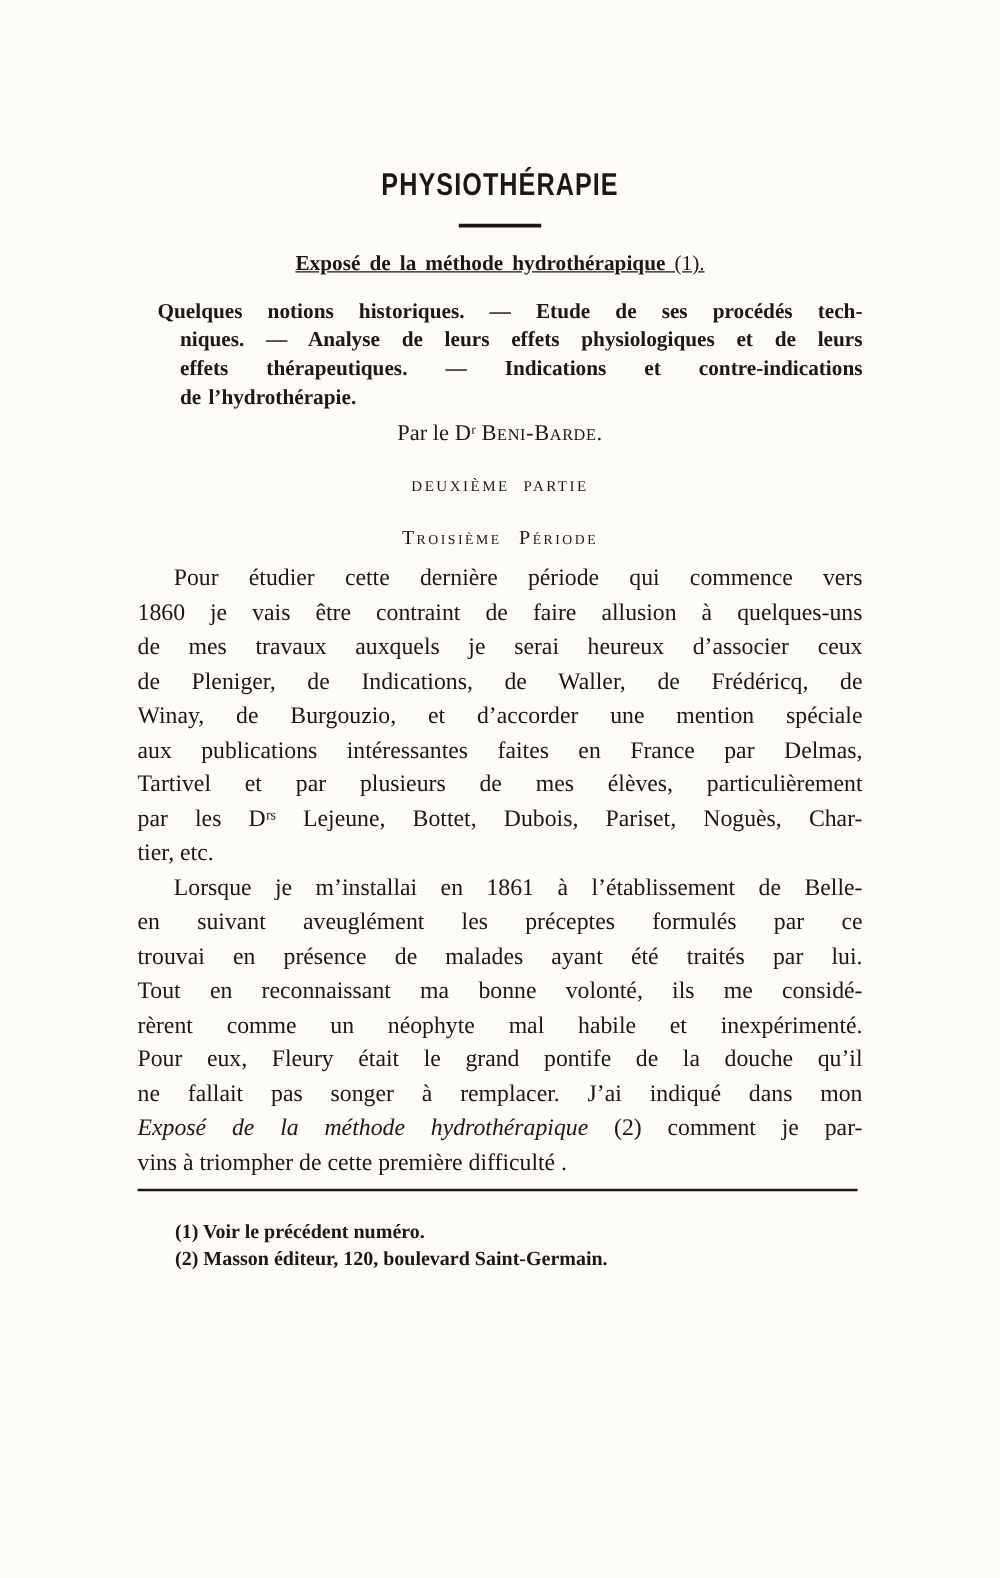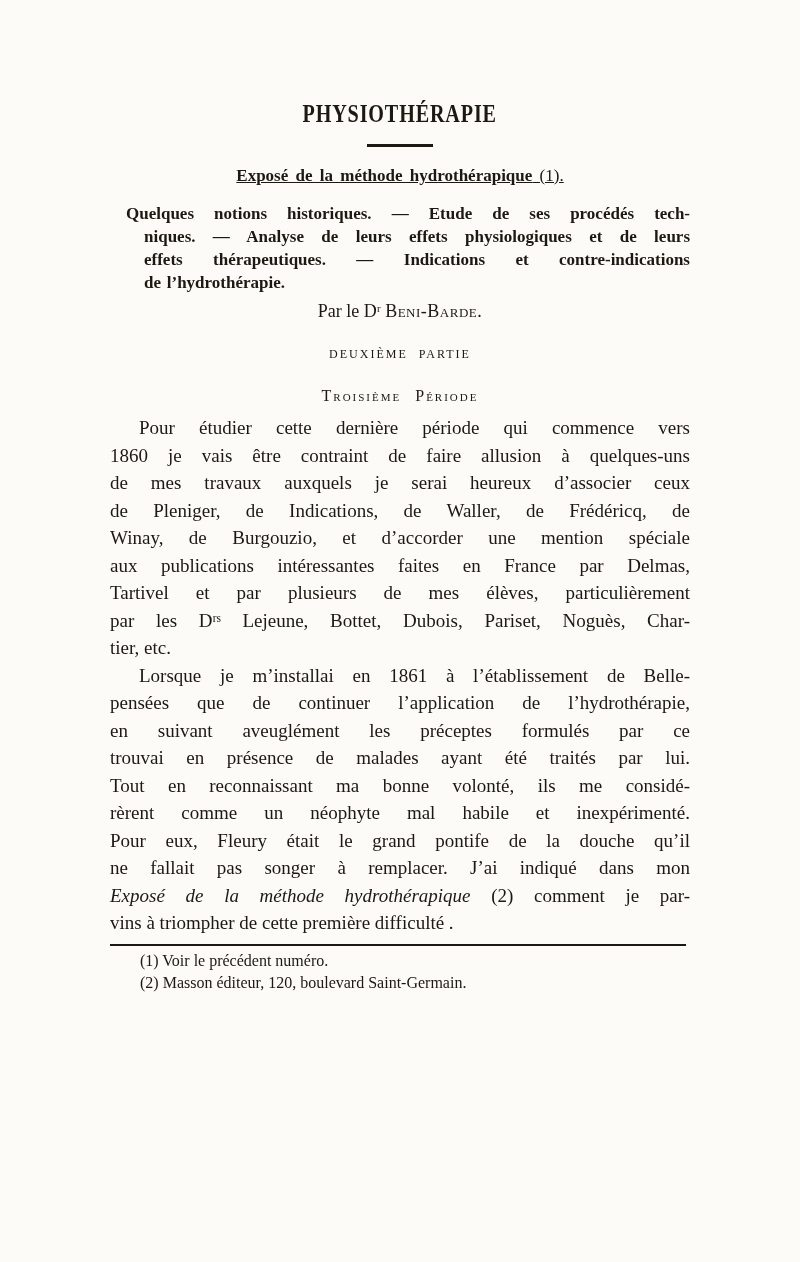--- a/index.html
+++ b/index.html
@@ -22,25 +22,26 @@
   }
   .column{
     position:absolute;
     left:110px;
     top:0;
     width:580px;
   }
   h1.doc-title{
     padding-top:101px;
     text-align:center;
-    font-family:Liberation Serif, serif;
+    font-family:Liberation Sans, sans-serif;
     font-weight:bold;
     font-size:24px;
     line-height:26px;
     letter-spacing:1px;
+    margin-top:35px;
   }
   h1.doc-title .stretch{
     display:inline-block;
     transform:scaleX(.84) scaleY(1.05);
     transform-origin:center;
   }
   .title-rule{
     width:66px;
     height:3px;
     background:var(--ink);
@@ -105,24 +106,25 @@
   .tline.last{text-align-last:left;}
   .it{font-style:italic;}
   .sc{font-variant:small-caps;}
   .foot-rule{
     margin-top:7px;
     width:576px;
     height:2px;
     background:var(--ink);
   }
   .footnotes{
-    margin-top:4px;
+    margin-top:22px;
     padding-left:30px;
     font-size:16px;
     line-height:22px;
+    font-weight:bold;
   }
   .footnotes .tline{text-align:left;text-align-last:left;}
 </style>
 </head>
 <body>
 
 <div class="page">
   <div class="column">
 
     <h1 class="doc-title"><span class="stretch">PHYSIOTHÉRAPIE</span></h1>
@@ -151,21 +153,20 @@
         <div class="tline"><span>de Pleniger, de Indications, de Waller, de Frédéricq, de</span></div>
         <div class="tline"><span>Winay, de Burgouzio, et d’accorder une mention spéciale</span></div>
         <div class="tline"><span>aux publications intéressantes faites en France par Delmas,</span></div>
         <div class="tline"><span>Tartivel et par plusieurs de mes élèves, particulièrement</span></div>
         <div class="tline"><span>par les Dʳˢ Lejeune, Bottet, Dubois, Pariset, Noguès, Char-</span></div>
         <div class="tline last"><span>tier, etc.</span></div>
       </section>
 
     <section class="body-text">
         <div class="tline"><span>Lorsque je m’installai en 1861 à l’établissement de Belle-</span></div>
-        <div class="tline"><span>pensées que de continuer l’application de l’hydrothérapie,</span></div>
         <div class="tline"><span>en suivant aveuglément les préceptes formulés par ce</span></div>
         <div class="tline"><span>trouvai en présence de malades ayant été traités par lui.</span></div>
         <div class="tline"><span>Tout en reconnaissant ma bonne volonté, ils me considé-</span></div>
         <div class="tline"><span>rèrent comme un néophyte mal habile et inexpérimenté.</span></div>
         <div class="tline"><span>Pour eux, Fleury était le grand pontife de la douche qu’il</span></div>
         <div class="tline"><span>ne fallait pas songer à remplacer. J’ai indiqué dans mon</span></div>
         <div class="tline"><span class="it">Exposé de la méthode hydrothérapique</span><span> (2) comment je par-</span></div>
         <div class="tline last"><span>vins à triompher de cette première difficulté .</span></div>
       </section>
 

